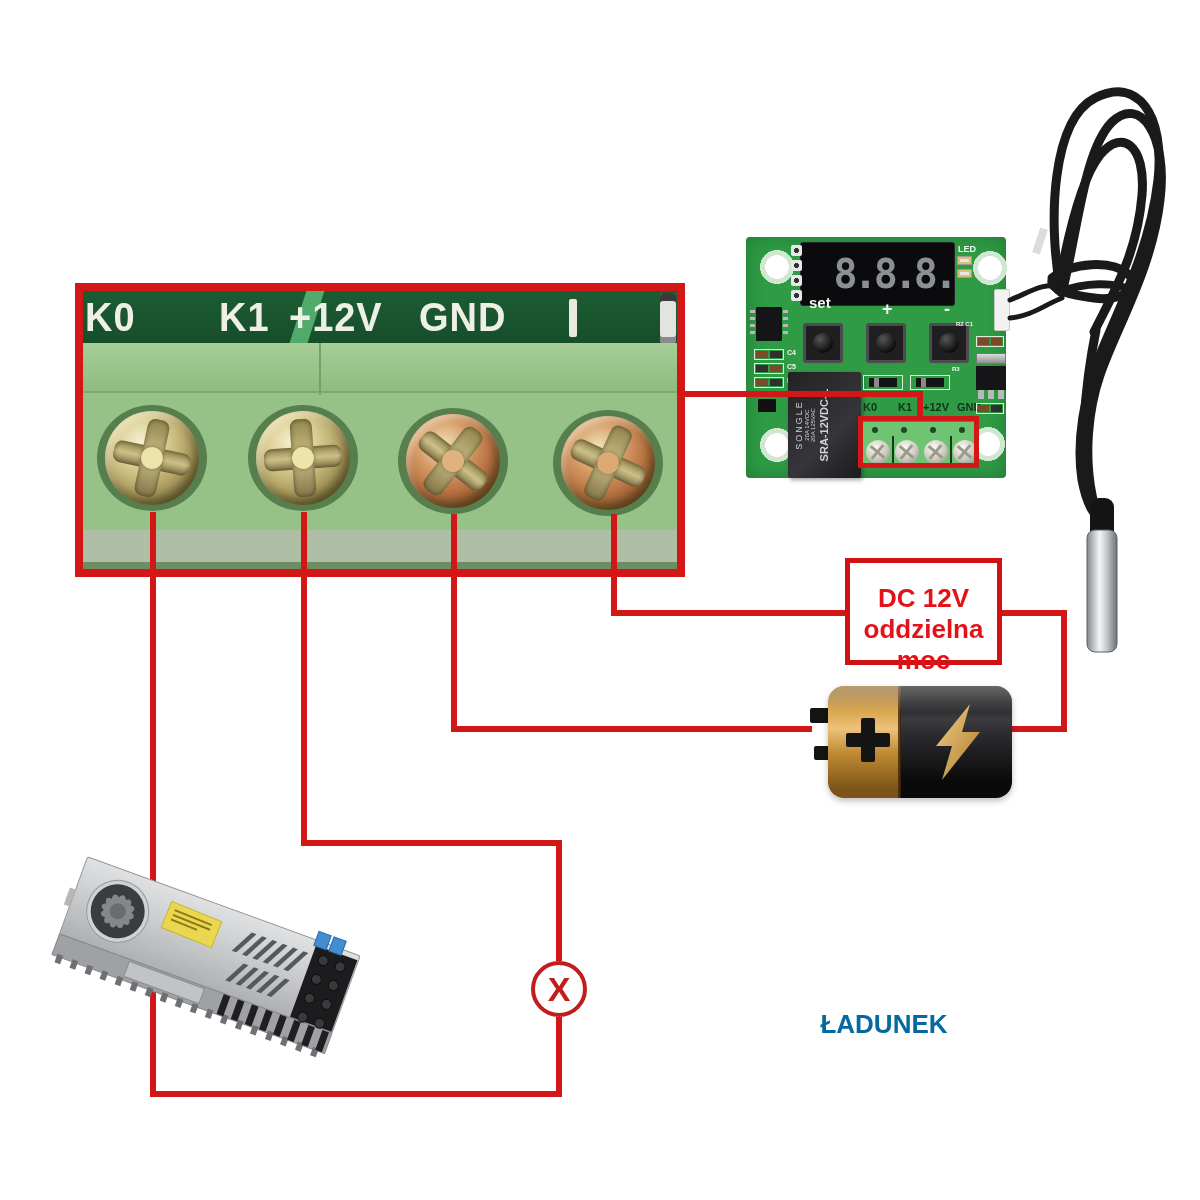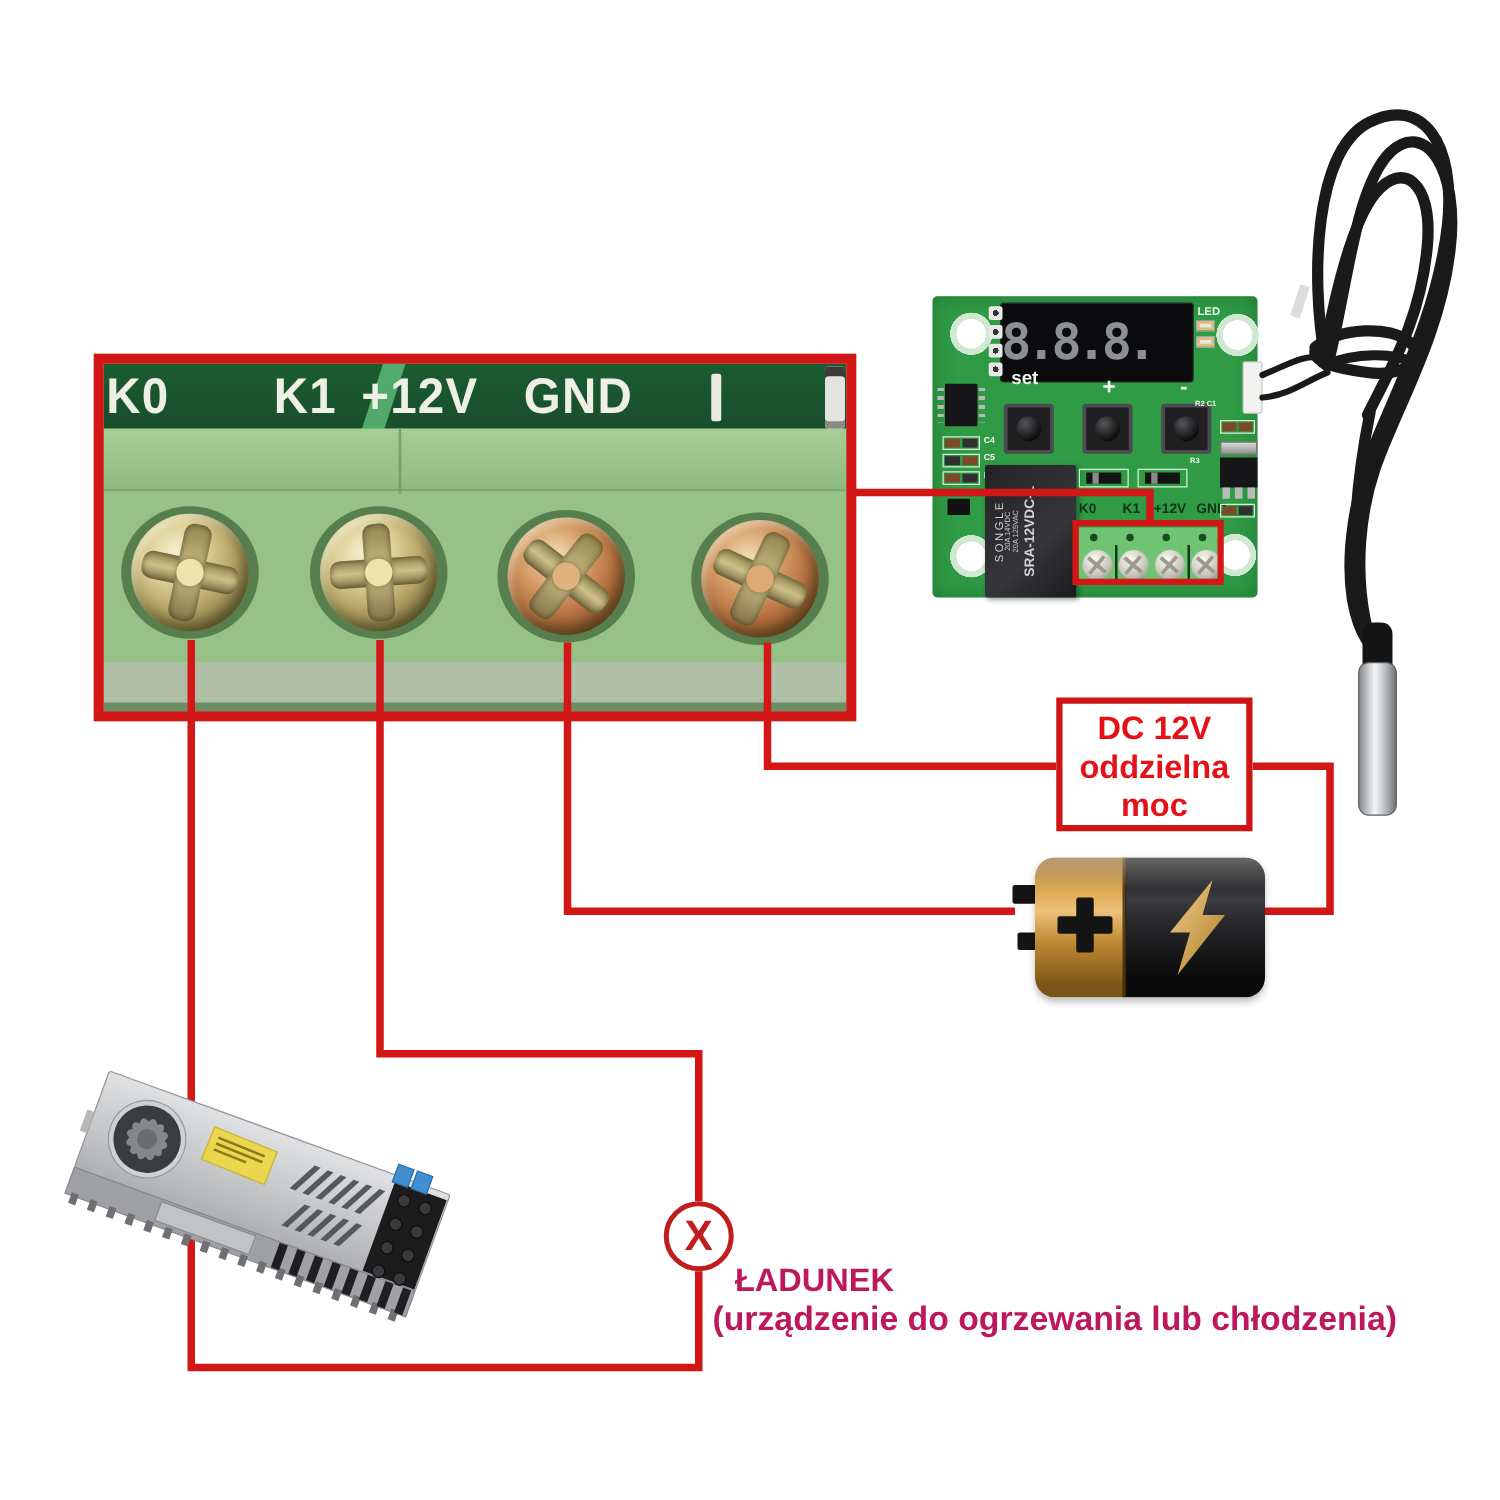--- a/index.html
+++ b/index.html
@@ -41,26 +41,26 @@
   .diode>div:after{content:"";position:absolute;left:5px;top:0;width:5px;height:9px;background:#8b8b8b;}
   .tsep{position:absolute;top:14px;width:2px;height:30px;background:#15391d;}
   .tscrew{position:absolute;top:18px;width:24px;height:24px;border-radius:50%;
           background:radial-gradient(circle at 40% 32%,#fbfbf3,#c8c8bc 55%,#8a8a80 95%);}
   .tscrew i{position:absolute;left:10px;top:3px;width:3px;height:18px;background:#9a9a8e;transform:rotate(40deg);}
   .tscrew b{position:absolute;left:10px;top:3px;width:3px;height:18px;background:#9a9a8e;transform:rotate(-50deg);}
   .tdot{position:absolute;top:5px;width:6px;height:6px;border-radius:50%;background:#1c4a24;}
 
   
   #dclabel{left:845px;top:558px;width:157px;height:107px;border:5px solid #cf1313;background:#fff;z-index:30;
-           text-align:center;padding-top:4px;}
+           text-align:center;padding-top:20px;}
   #dclabel div{font-size:26px;line-height:31px;font-weight:bold;color:#e41117;}
   #loadsym{left:531px;top:961px;width:56px;height:56px;border:4px solid #c11d1d;border-radius:50%;background:#fff;
            z-index:30;text-align:center;}
   #loadsym span{font-size:34px;line-height:48px;font-weight:bold;color:#c11d1d;}
-  #loadtext{left:570px;top:1008px;width:610px;z-index:30;color:#be185d;font-weight:bold;}
+  #loadtext{left:570px;top:1008px;width:610px;z-index:30;color:#0369a1;font-weight:bold;text-align:center;}
   #loadtext .l1{display:block;margin-left:18px;font-size:26px;line-height:32px;}
   #loadtext .l2{display:block;font-size:27px;line-height:30px;}
 
   
   #battery{left:810px;top:684px;width:202px;height:120px;z-index:30;}
   .pin{position:absolute;background:#141414;border-radius:2px;}
   #batbody{position:absolute;left:18px;top:2px;width:184px;height:112px;border-radius:16px;overflow:hidden;box-shadow:0 3px 6px rgba(0,0,0,.25);}
   #batgold{position:absolute;left:0;top:0;width:72px;height:112px;
      background:linear-gradient(180deg,#8a5f1e,#d9a64e 22%,#edc27a 38%,#c08a33 60%,#7c5418 92%);}
   #batblack{position:absolute;left:72px;top:0;width:112px;height:112px;
@@ -140,21 +140,21 @@
         </div>
     </div>
   </div>
 
   <div id="pcb" class="abs">
     <div class="hole" style="left:13px;top:12px;"></div>
     <div class="hole" style="left:226px;top:13px;"></div>
     <div class="hole" style="left:13px;top:190px;"></div>
     <div class="hole" style="left:224px;top:189px;"></div>
 
-    <div class="abs" style="left:54px;top:5px;width:155px;height:64px;background:#0b0b0d;border:1px solid #26262a;border-radius:3px;text-align:left;">
+    <div class="abs" style="left:54px;top:5px;width:155px;height:64px;background:#0b0b0d;border:1px solid #26262a;border-radius:3px;text-align:right;">
       <span style="font-family:'DejaVu Sans Mono',monospace;font-weight:bold;font-size:40px;line-height:62px;color:#8b9095;letter-spacing:-4px;">8.8.8.</span>
     </div>
 
     <span class="silk" style="left:212px;top:7px;font-size:9px;">LED</span>
     <div class="abs" style="left:211px;top:19px;width:15px;height:9px;background:#e6e6e2;border:1px solid #9a9a96;box-shadow:inset 0 0 0 2px rgba(220,170,60,.65);"></div>
     <div class="abs" style="left:211px;top:32px;width:15px;height:9px;background:#e6e6e2;border:1px solid #9a9a96;box-shadow:inset 0 0 0 2px rgba(220,170,60,.65);"></div>
 
     <div class="padsq" style="left:45px;top:8px;"></div>
     <div class="padsq" style="left:45px;top:23px;"></div>
     <div class="padsq" style="left:45px;top:38px;"></div>
@@ -372,16 +372,15 @@
       <rect x="114" y="-64" width="13" height="15" fill="#3f8fd2" stroke="#2a6aa8"></rect>
       <rect x="-151" y="-20" width="6" height="18" fill="#b5b7b9"></rect>
     </g>
   </svg>
 
   <div id="loadsym" class="abs">
     <span>X</span>
   </div>
   <div id="loadtext" class="abs">
     <span class="l1">ŁADUNEK</span>
-    <span class="l2">(urządzenie do ogrzewania lub chłodzenia)</span>
   </div>
 
 </div>
 
 </body></html>

